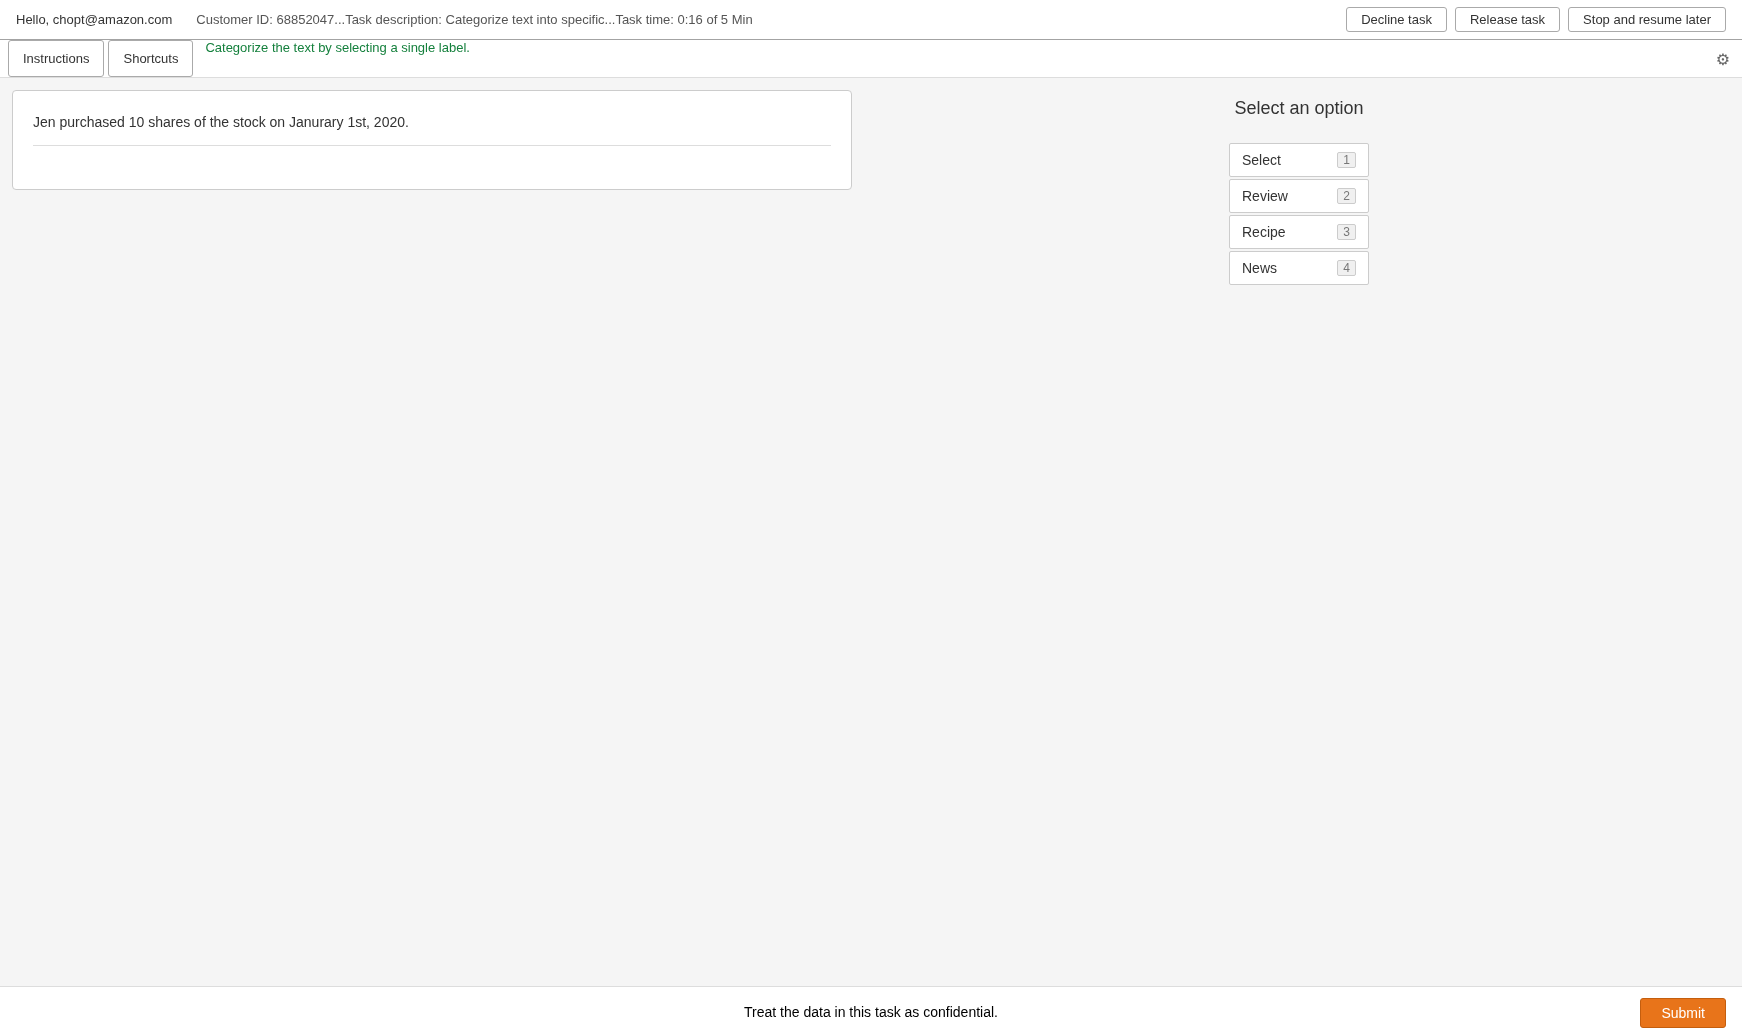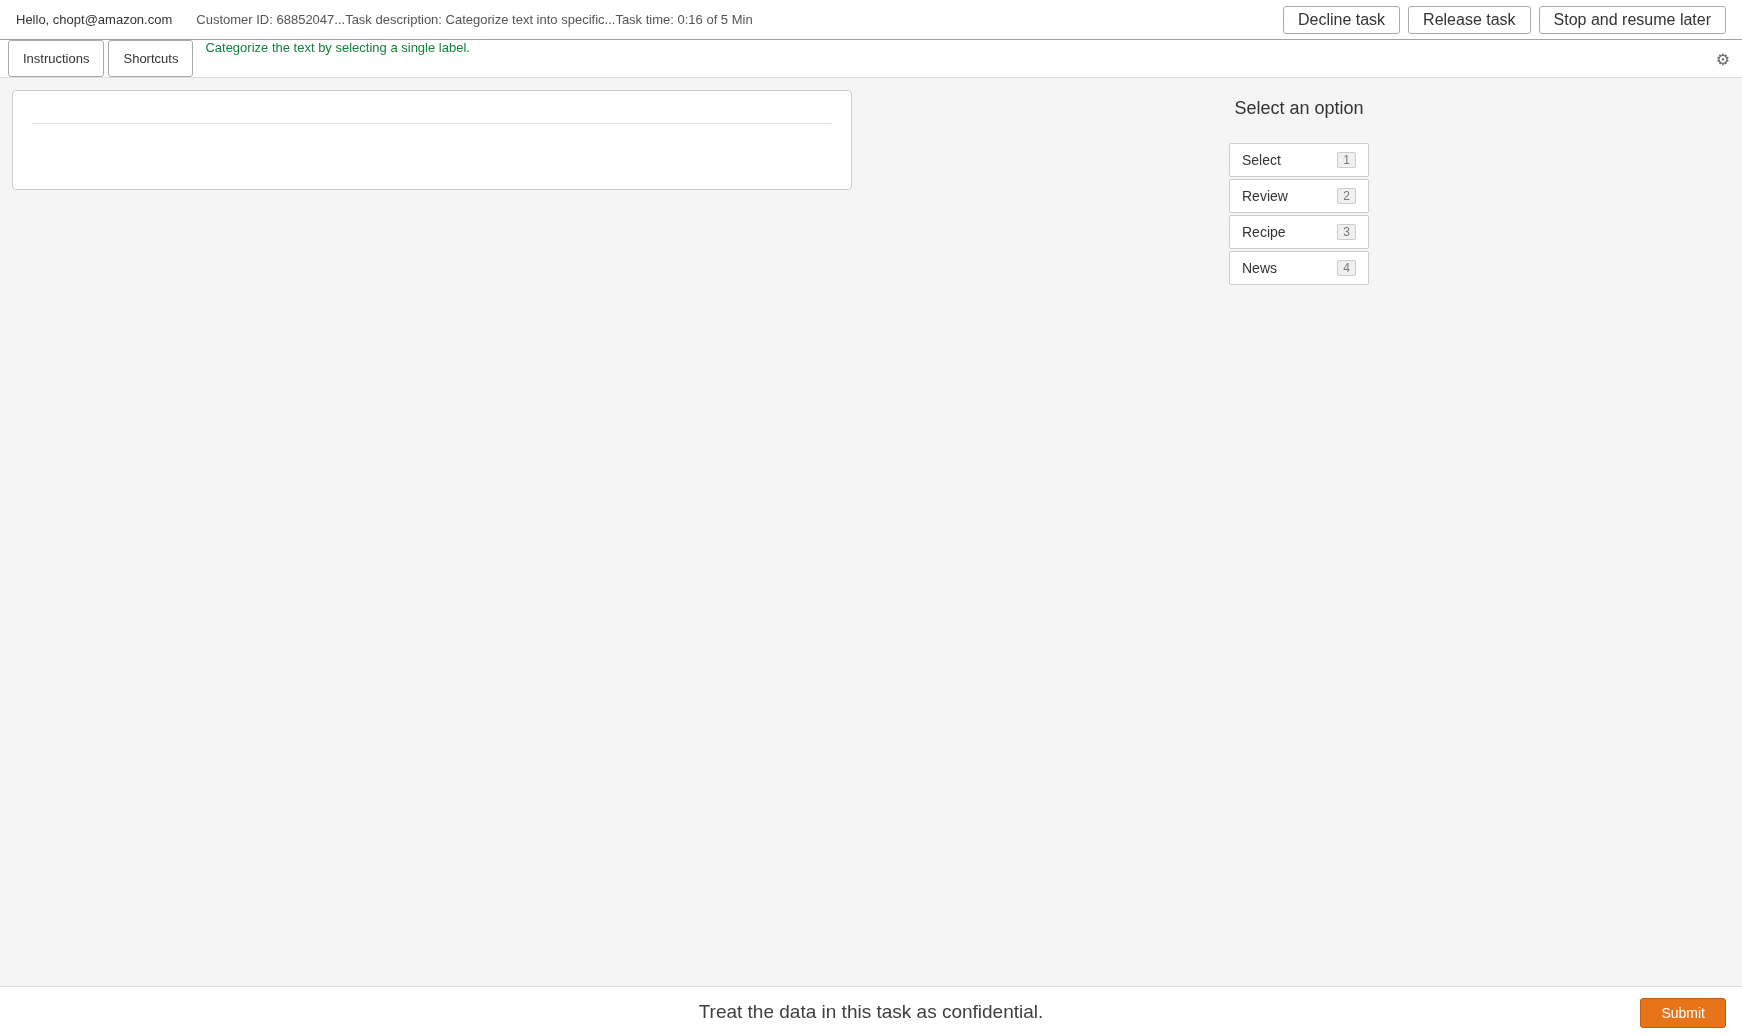--- a/index.html
+++ b/index.html
@@ -49,21 +49,21 @@
     }
 
     .header-actions {
       display: flex;
       gap: 8px;
       align-items: center;
     }
 
     .btn {
       padding: 4px 14px;
-      font-size: 16px;
+      font-size: 13px;
       border: 1px solid #aaa;
       background-color: #fff;
       cursor: pointer;
       border-radius: 3px;
       color: #333;
     }
 
     .btn-orange {
       background-color: #e8741a;
       color: #fff;
@@ -197,22 +197,22 @@
       width: 1742px;
       background-color: #fff;
       border-top: 1px solid #ddd;
       height: 50px;
       display: flex;
       align-items: center;
       justify-content: center;
     }
 
     .footer-note {
-      font-size: 19px;
-      color: #404040;
+      font-size: 14px;
+      color: #000000;
     }
 
     
     .submit-area {
       position: fixed;
       bottom: 8px;
       right: 16px;
     }
   </style>
 </head>
@@ -237,20 +237,21 @@
 <div class="toolbar">
   <button class="tab-btn">Instructions</button>
   <button class="tab-btn">Shortcuts</button>
   <span class="toolbar-instruction">Categorize the text by selecting a single label.</span>
   <span class="settings-icon">⚙</span>
 </div>
 
 <div class="main-content">
 
   <div class="text-panel">
+    <p class="text-content">Jen purchased 10 shares of the stock on Janurary 1st, 2020.</p>
     <div class="text-panel-divider"></div>
   </div>
 
   <div class="options-panel">
     <h2 class="options-title">Select an option</h2>
     <ul class="option-list" id="option-list">
     <li class="option-item">
           <span>Select</span>
           <span class="option-shortcut">1</span>
         </li>

